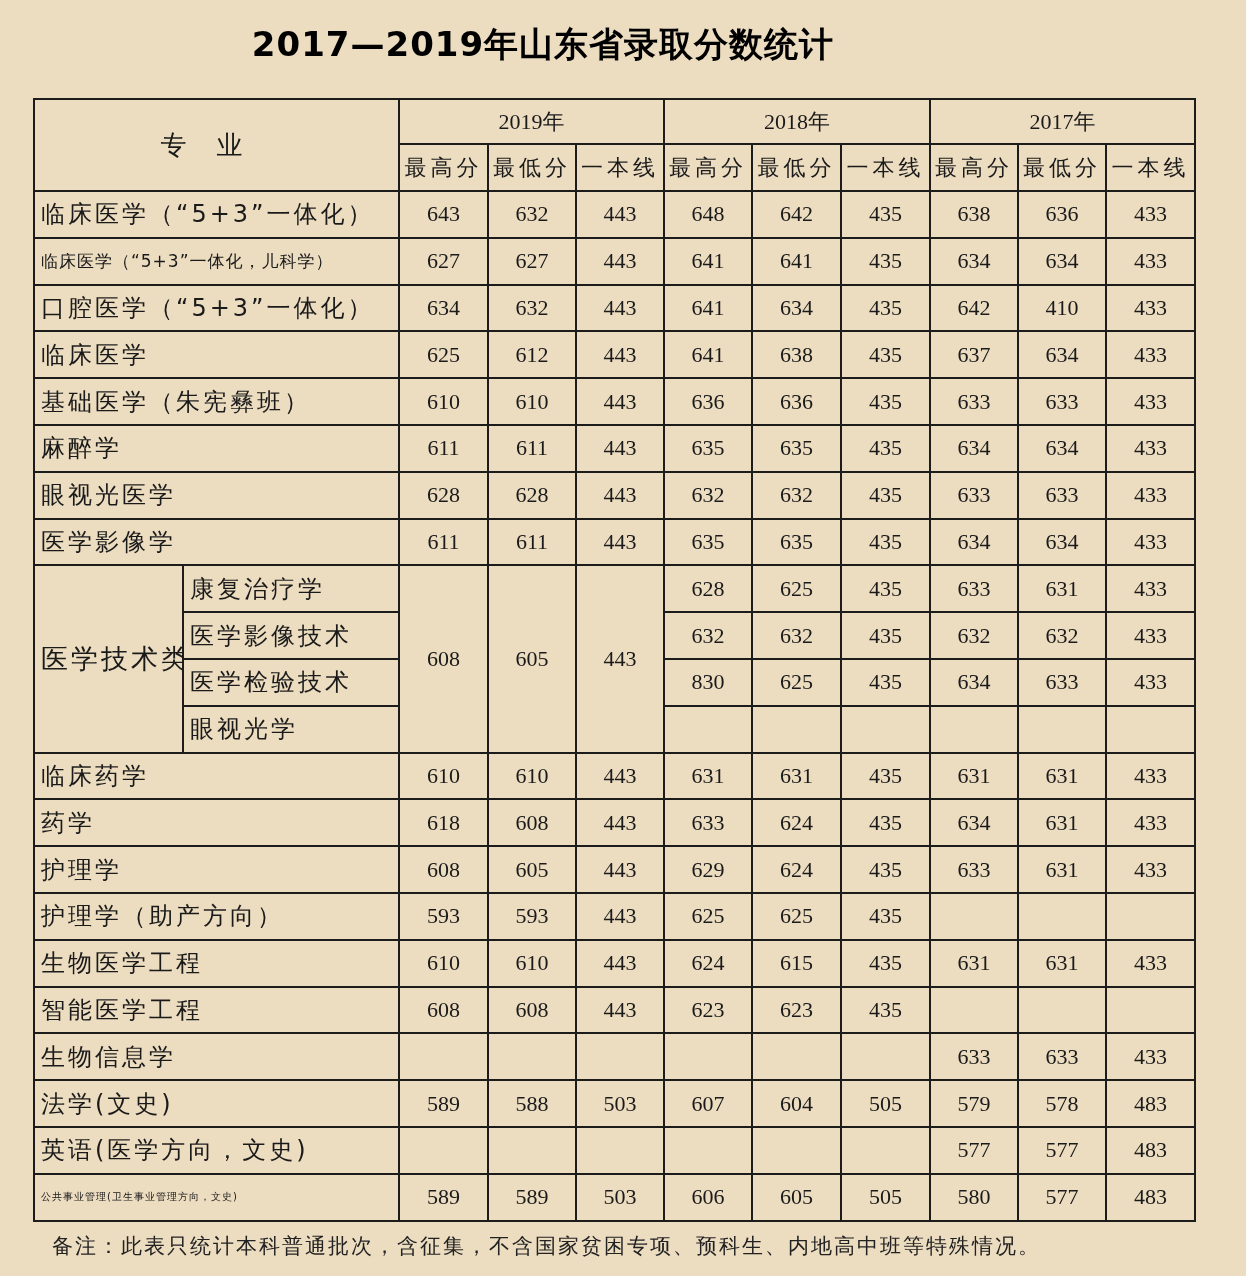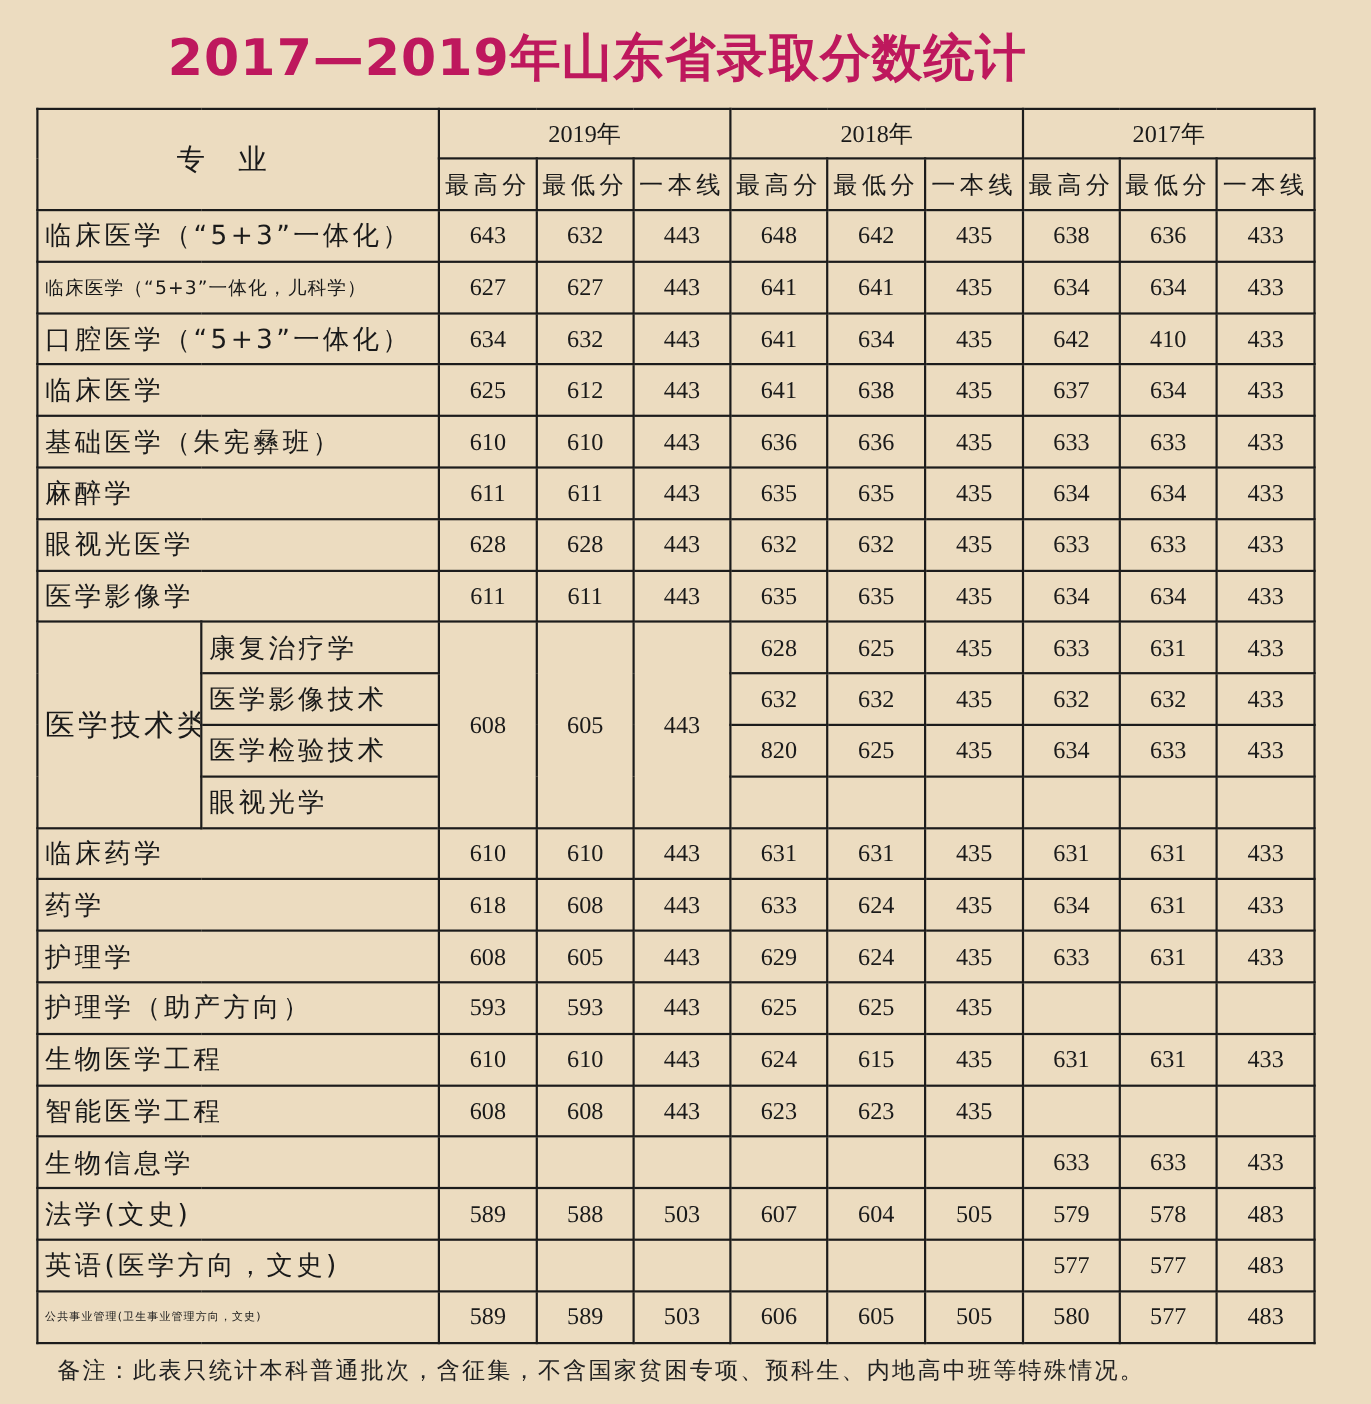--- a/index.html
+++ b/index.html
@@ -8,22 +8,22 @@
       background: #ecdcc0;
       position: relative;
       overflow: hidden;
       font-family: "DejaVu Serif", "Liberation Serif", serif;
       color: #1a1a1a;
     }
     .title {
       position: absolute; left: 0; top: 22px; width: 1086px;
       text-align: center;
       font-family: "DejaVu Sans", "Liberation Sans", sans-serif;
-      font-weight: bold; font-size: 46px; letter-spacing: 1px;
-      color: #be185d;
+      font-weight: bold; font-size: 34px; letter-spacing: 1px;
+      color: #000000;
     }
     table.scores {
       position: absolute; left: 33px; top: 98px;
       width: 1161px;
       border-collapse: collapse;
       table-layout: fixed;
       padding-left: 12px;
     }
     table.scores td, table.scores th {
       border: 2px solid #1c1c1c;
@@ -214,21 +214,21 @@
         <td class="major-name">医学影像技术</td>
         <td class="num">632</td>
         <td class="num">632</td>
         <td class="num">435</td>
         <td class="num">632</td>
         <td class="num">632</td>
         <td class="num">433</td>
       </tr>
       <tr class="data-row">
         <td class="major-name">医学检验技术</td>
-        <td class="num">820</td>
+        <td class="num">830</td>
         <td class="num">625</td>
         <td class="num">435</td>
         <td class="num">634</td>
         <td class="num">633</td>
         <td class="num">433</td>
       </tr>
       <tr class="data-row">
         <td class="major-name">眼视光学</td>
         <td class="num"></td>
         <td class="num"></td>

